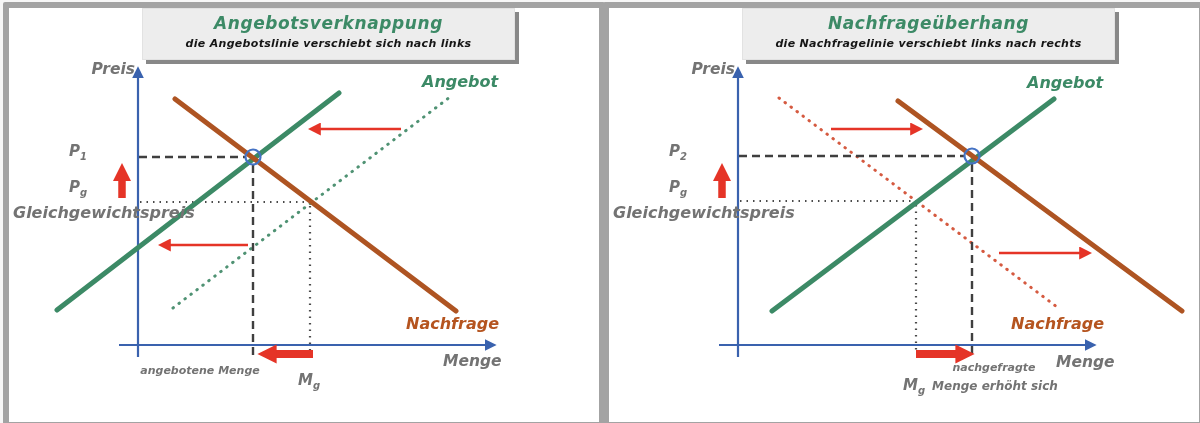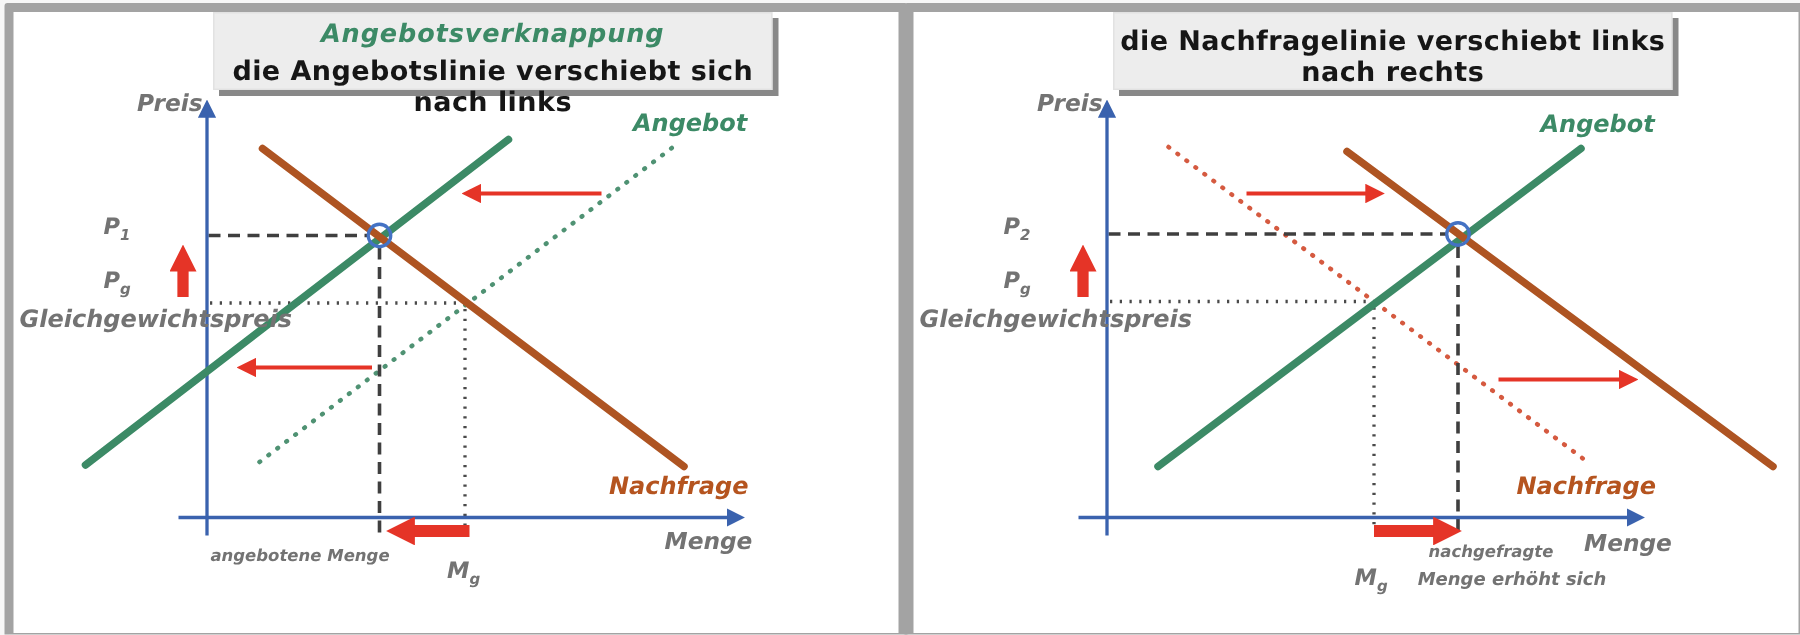--- a/index.html
+++ b/index.html
@@ -22,37 +22,37 @@
     position:absolute; left:133px; top:0; width:373px; height:52px;
     background:#ededed; border:1px solid #e2e2e2;
     box-shadow:4px 4px 0 rgba(115,115,115,.85);
     box-sizing:border-box; text-align:center; padding-top:4px;
   }
   .title {
     font-size:17px; font-weight:bold; font-style:italic;
     color:#3c8a66; letter-spacing:.6px;
   }
   .subtitle {
-    font-size:18px; font-weight:bold; 
+    font-size:11px; font-weight:bold; font-style:italic;
     color:#161616; margin-top:4px; letter-spacing:.3px;
   }
 
   .lbl { position:absolute; font-weight:bold; font-style:italic; white-space:nowrap; line-height:1.15; }
   .blue  { color:#737373; }
   .green { color:#3c8a66; }
   .brown { color:#b5541f; }
   .axis-lbl  { font-size:15.5px; }
   .curve-lbl { font-size:16px; }
   .p-lbl  { font-size:15px; width:48px; text-align:left; }
   .p-lbl sub, .m-lbl sub { font-size:10px; font-style:italic; }
   .cap-lbl { font-size:16px; width:120px; text-align:right; }
   .note { font-size:11px; width:158px; text-align:center; }
   .m-lbl { font-size:15px; }
   .m-line { display:flex; align-items:baseline; gap:7px; }
-  .m-line .note-inline { font-size:12px; font-weight:bold; font-style:italic;margin-left:13px; }
+  .m-line .note-inline { font-size:12px; font-weight:bold; font-style:italic; }
 </style>
 </head>
 <body>
 
 <section class="panel left">
   <svg width="590" height="414" viewBox="0 0 590 414">
     <defs>
       <marker id="Lblue" viewBox="0 0 10 10" refX="7" refY="5" markerWidth="5.5" markerHeight="5.5" orient="auto">
           <path d="M0 0 L10 5 L0 10 z" fill="#3a62ae"></path>
         </marker>
@@ -132,20 +132,21 @@
 
     <circle cx="363" cy="148" r="7.5" fill="none" stroke="#4472c4" stroke-width="2.2"></circle>
 
     <line x1="222" y1="121" x2="309" y2="121" stroke="#e53427" stroke-width="2.6" marker-end="url(#Rred)"></line>
     <line x1="390" y1="245" x2="478" y2="245" stroke="#e53427" stroke-width="2.6" marker-end="url(#Rred)"></line>
     <line x1="113" y1="190" x2="113" y2="164" stroke="#e53427" stroke-width="7.5" marker-end="url(#RredT)"></line>
     <line x1="307" y1="346" x2="356" y2="346" stroke="#e53427" stroke-width="8" marker-end="url(#RredT)"></line>
   </svg>
 
   <div class="titlebox">
+    <div class="title">Nachfrageüberhang</div>
     <div class="subtitle">die Nachfragelinie verschiebt links nach rechts</div>
   </div>
 
   <div class="lbl blue axis-lbl" style="left:44px;top:53px;width:82px;text-align:right;">Preis</div>
   <div class="lbl green curve-lbl" style="left:418px;top:66px;">Angebot</div>
   <div class="lbl brown curve-lbl" style="left:402px;top:307px;">Nachfrage</div>
   <div class="lbl blue axis-lbl" style="left:447px;top:346px;">Menge</div>
 
   <div class="lbl blue p-lbl" style="left:60px;top:135px;"><span>P</span><sub>2</sub></div>
   <div class="lbl blue p-lbl" style="left:60px;top:171px;"><span>P</span><sub>g</sub></div>

